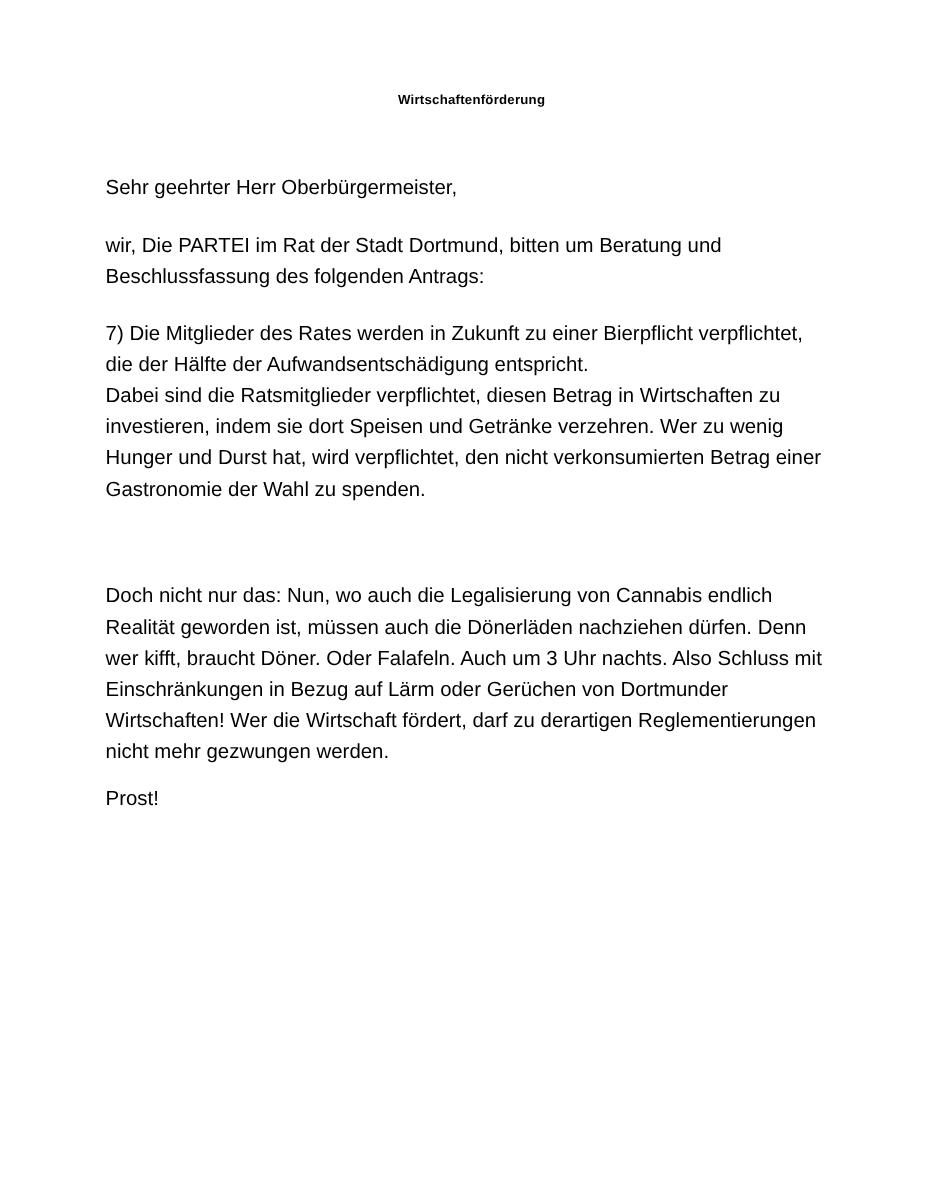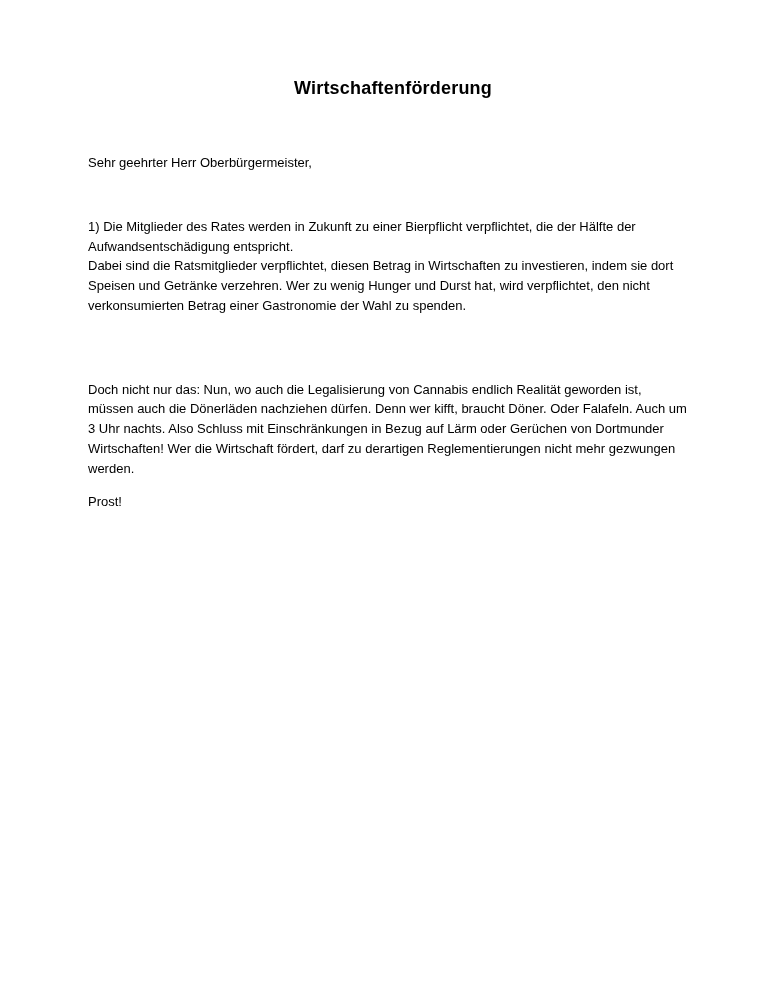--- a/index.html
+++ b/index.html
@@ -21,61 +21,62 @@
     background: #ffffff;
     box-sizing: border-box;
   }
   .doc-body {
     position: absolute;
     left: 88px;
     top: 78px;
     width: 600px;
   }
   .doc-title {
-    font-size: 18px;
+    font-size: 11px;
     font-weight: bold;
     text-align: center;
     letter-spacing: 0.2px;
     margin: 0 0 0 0;
     padding-left: 10px;
   }
   .spacer-lg { height: 54px; }
   .spacer-md { height: 22px; }
   .spacer-sm { height: 14px; }
   .heading-underline {
     font-size: 14.2px;
     font-weight: bold;
     text-decoration: underline;
     margin: 0;
   }
   .para {
-    font-size: 13px;
+    font-size: 17px;
     line-height: 1.52;
     margin: 0;
   }
 </style>
 </head>
 <body>
 
 <div class="page">
   <div class="doc-body">
 
     <h1 class="doc-title">Wirtschaftenförderung</h1>
 
     <div class="spacer-lg"></div>
 
     <p class="para">Sehr geehrter Herr Oberbürgermeister,</p>
 
     <div class="spacer-md"></div>
 
+    <p class="para">wir, Die PARTEI im Rat der Stadt Dortmund, bitten um Beratung und Beschlussfassung des folgenden Antrags:</p>
 
     <div class="spacer-md"></div>
 
 
-    <p class="para">1) Die Mitglieder des Rates werden in Zukunft zu einer Bierpflicht verpflichtet, die der Hälfte der Aufwandsentschädigung entspricht.</p>
+    <p class="para">7) Die Mitglieder des Rates werden in Zukunft zu einer Bierpflicht verpflichtet, die der Hälfte der Aufwandsentschädigung entspricht.</p>
 
     <p class="para">Dabei sind die Ratsmitglieder verpflichtet, diesen Betrag in Wirtschaften zu investieren, indem sie dort Speisen und Getränke verzehren. Wer zu wenig Hunger und Durst hat, wird verpflichtet, den nicht verkonsumierten Betrag einer Gastronomie der Wahl zu spenden.</p>
 
     <div class="spacer-sm"></div>
 
 
     <div class="spacer-md"></div>
 
 
 

